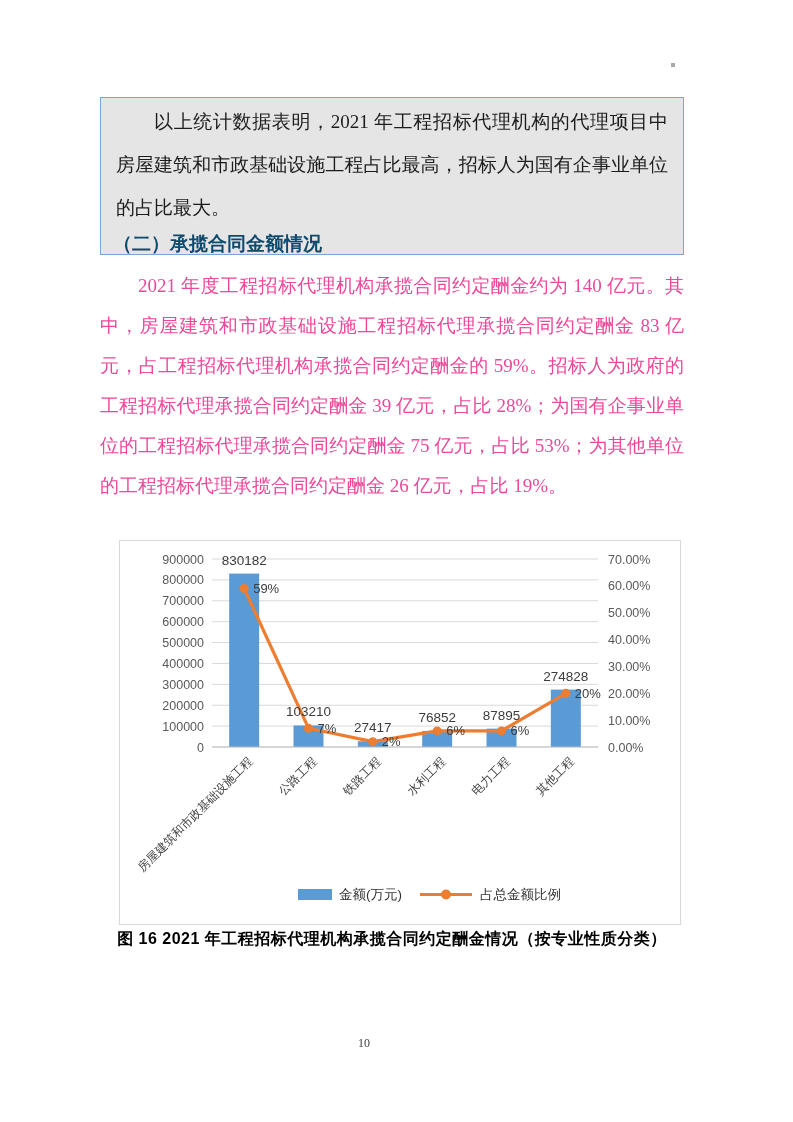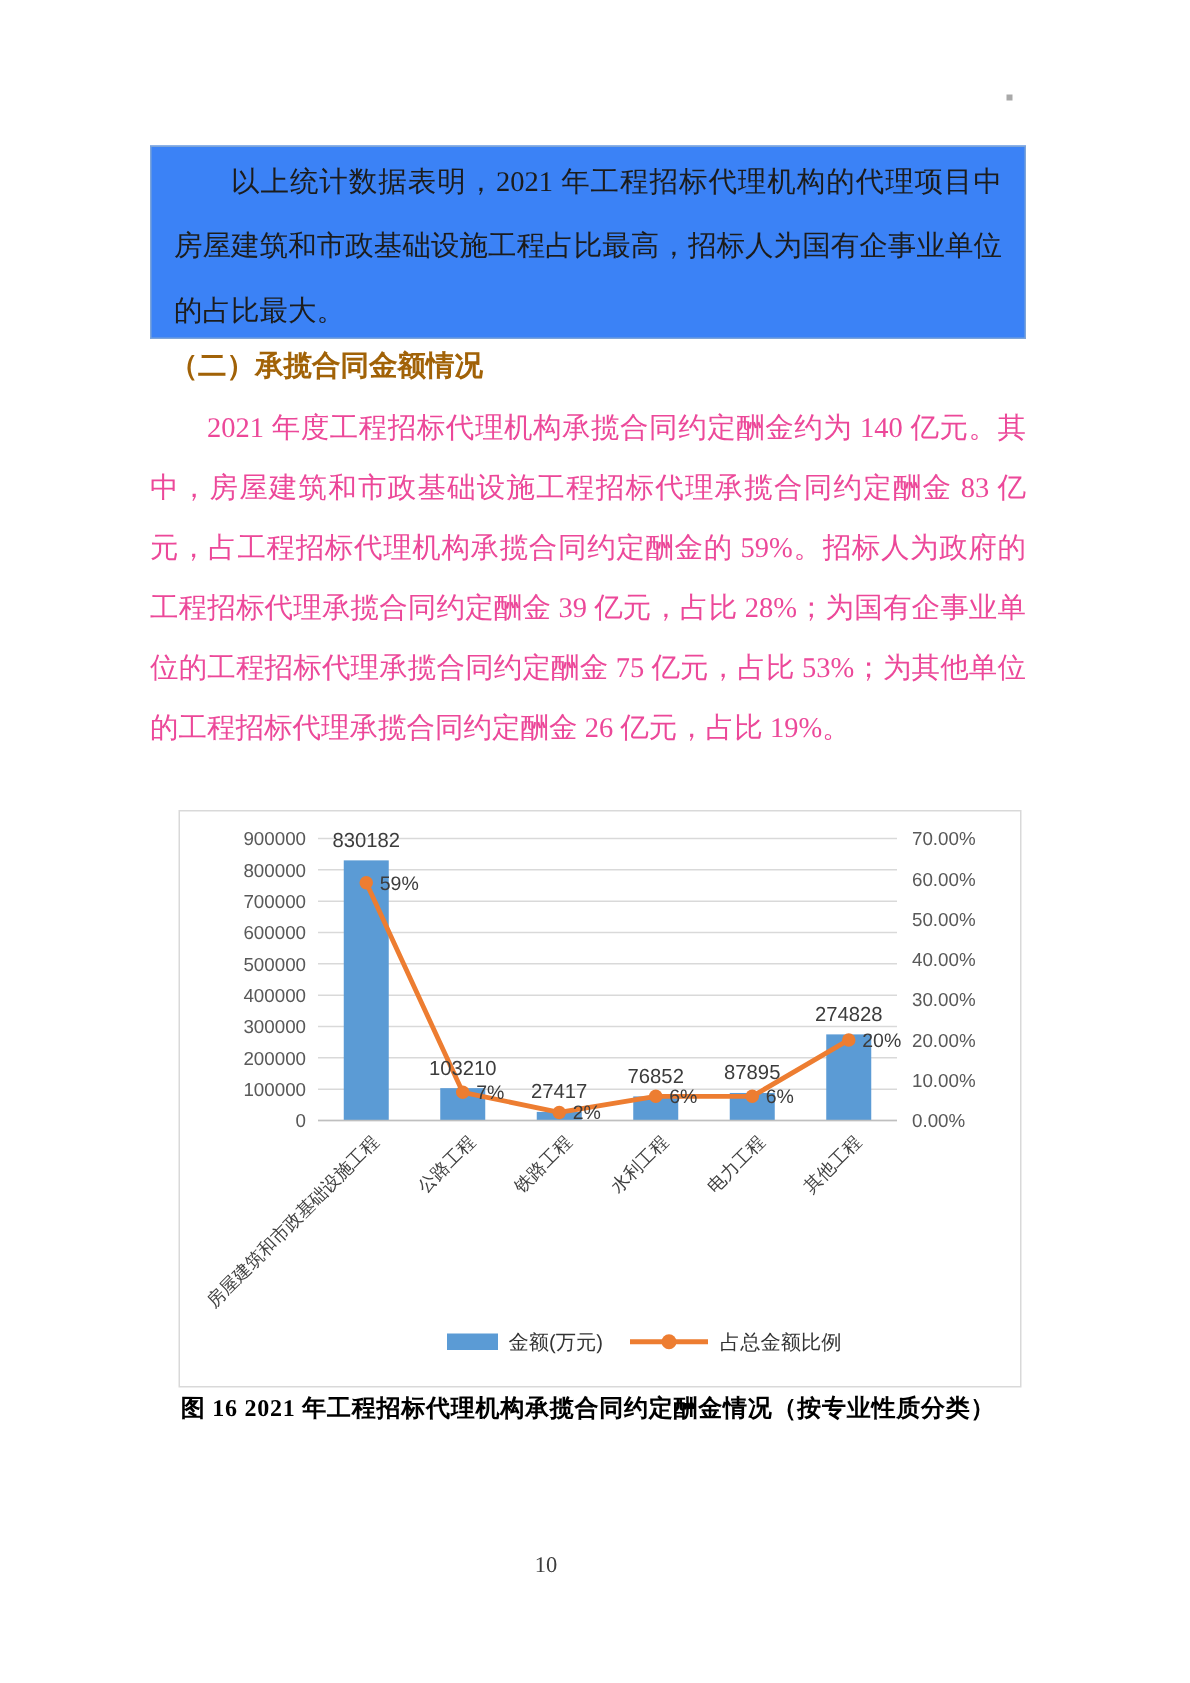--- a/index.html
+++ b/index.html
@@ -6,56 +6,56 @@
   .page{
     position:relative; width:793px; height:1122px; margin:0 auto;
     background:#ffffff; overflow:hidden;
     font-family:"Liberation Serif", serif; color:#1a1a1a;
   }
   .stray-dot{
     position:absolute; left:671px; top:63px; width:4px; height:4px;
     background:#a9a9a9;
   }
   .highlight-box{
-    position:absolute; left:100px; top:97px; width:584px; height:129px;
+    position:absolute; left:100px; top:97px; width:584px; height:158px;
     box-sizing:border-box; padding:2px 15px 0 15px;
-    background:#3b82f6; border:1px solid #7da4d8;
+    background:#e5e5e5; border:1px solid #7da4d8;
     overflow:hidden;
   }
   .highlight-box p{
     margin:0; font-size:19px; line-height:43px; text-indent:2em;
     text-align:justify; color:#1c1c1c;
   }
   .section-heading{
     position:absolute; left:113px; top:231px; margin:0;
-    font-size:19px; font-weight:700; color:#a16207;text-align:center;
+    font-size:19px; font-weight:700; color:#0c4a6e;text-align:center;
   }
   .body-paragraph{
     position:absolute; left:100px; top:266px; width:584px; margin:0;
     font-size:19px; line-height:40px; text-indent:2em; text-align:justify;
     color:#ec4899;
   }
   .figure-wrap{
     position:absolute; left:119px; top:540px; width:562px; margin:0;
   }
   .chart-box{
     width:562px; height:385px; box-sizing:border-box;
     border:1px solid #d9d9d9; background:#fff;
   }
   .chart-box svg{display:block;}
   .chart-box text{font-family:"Liberation Sans", sans-serif;}
   .figure-caption{
     position:absolute; left:100px; top:929px; width:584px;
     text-align:center; font-size:16px; font-weight:700; color:#000;
-    font-family:Liberation Serif, serif;
+    font-family:Liberation Sans, sans-serif;
     letter-spacing:0.5px;
   }
   .page-number{
     position:absolute; left:0; top:1036px; width:728px;
-    text-align:center; font-size:15px; color:#3d3d3d;
+    text-align:center; font-size:12px; color:#3d3d3d;
   }
 </style>
 </head>
 <body>
 
 <div class="page">
 
   <div class="stray-dot"></div>
 
   <div class="highlight-box">

